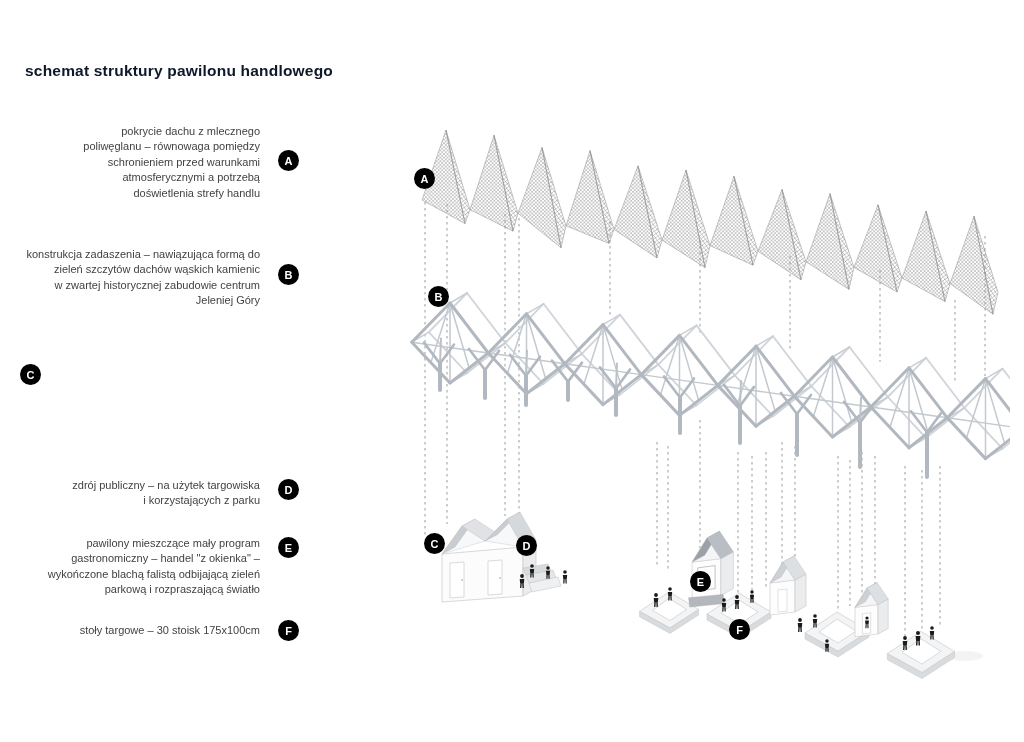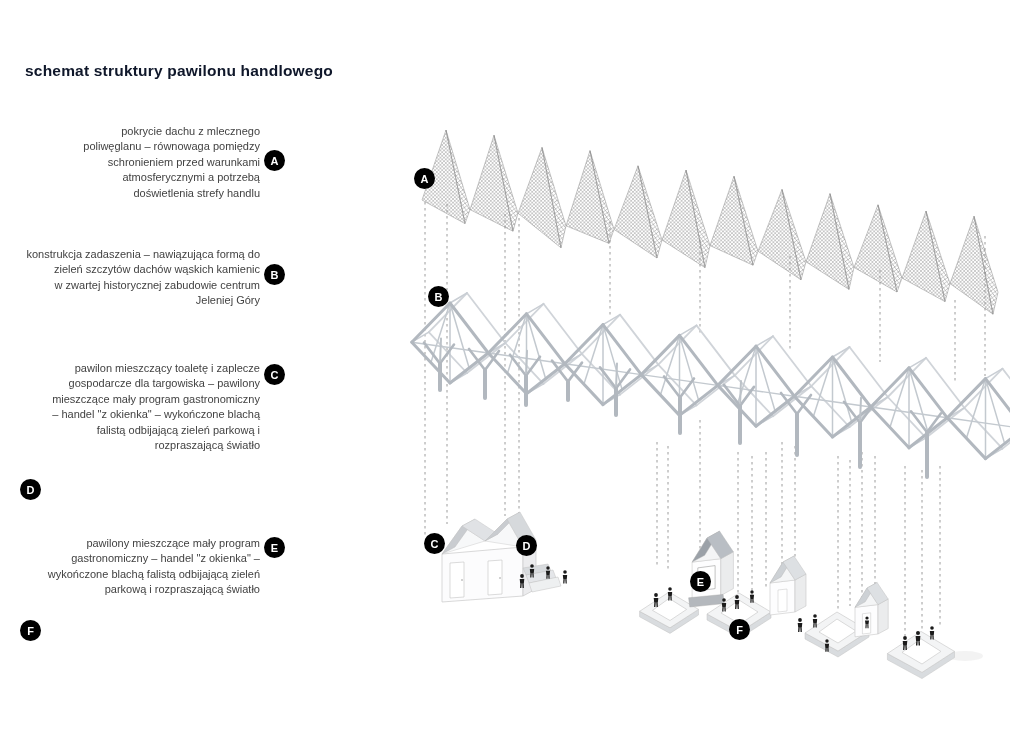--- a/index.html
+++ b/index.html
@@ -1,20 +1,20 @@
 <!DOCTYPE html>
 <html><head>
 <meta charset="utf-8">
 <style>
   html,body{margin:0;padding:0;}
   body{width:1024px;height:742px;background:#ffffff;position:relative;overflow:hidden;
        font-family:"Liberation Sans",sans-serif;}
   .title{position:absolute;left:25px;top:62px;font-size:15.5px;font-weight:bold;
          color:#0f172a;letter-spacing:.2px;}
-  .lrow{position:absolute;display:flex;align-items:flex-start;gap:4px;}
+  .lrow{position:absolute;display:flex;align-items:flex-start;gap:18px;}
   .ltext{margin:0;width:240px;text-align:right;font-size:11px;line-height:15.4px;
          color:#424242;white-space:pre-line;}
   .lmark,.marker{width:21px;height:21px;border-radius:50%;background:#000;color:#fff;
          font-size:11px;font-weight:bold;display:flex;align-items:center;justify-content:center;
          flex:0 0 auto;}
   .marker{position:absolute;}
   .r-a{left:20px;top:124px}.r-b{left:20px;top:247px}.r-c{left:20px;top:361px}
   .r-d{left:20px;top:478px}.r-e{left:20px;top:536px}.r-f{left:20px;top:623px}
   .off-a{margin-top:26px}.off-b{margin-top:17px}.off-c{margin-top:3px}
   .off-d{margin-top:1px}.off-e{margin-top:1px}.off-f{margin-top:-3px}
@@ -36,39 +36,36 @@
   <span class="lmark off-a">A</span>
 </div>
 <div class="lrow r-b">
   <p class="ltext">konstrukcja zadaszenia – nawiązująca formą do
 zieleń szczytów dachów wąskich kamienic
 w zwartej historycznej zabudowie centrum
 Jeleniej Góry</p>
   <span class="lmark off-b">B</span>
 </div>
 <div class="lrow r-c">
-  <p class="ltext">pawilon mieszczący toaletę i zaplecze
-gospodarcze dla targowiska – pawilony
-mieszczące mały program gastronomiczny
-– handel "z okienka" – wykończone blachą
-falistą odbijającą zieleń parkową i
-rozpraszającą światło</p>
   <span class="lmark off-c">C</span>
 </div>
 <div class="lrow r-d">
+  <p class="ltext">zdrój publiczny – na użytek targowiska
+i korzystających z parku</p>
   <span class="lmark off-d">D</span>
 </div>
 <div class="lrow r-e">
   <p class="ltext">pawilony mieszczące mały program
 gastronomiczny – handel "z okienka" –
 wykończone blachą falistą odbijającą zieleń
 parkową i rozpraszającą światło</p>
   <span class="lmark off-e">E</span>
 </div>
 <div class="lrow r-f">
+  <p class="ltext">stoły targowe – 30 stoisk 175x100cm</p>
   <span class="lmark off-f">F</span>
 </div>
 
 <svg id="dwg" width="620" height="600" viewBox="0 0 620 600">
   <defs>
     <pattern id="hA" width="3.6" height="3.6" patternUnits="userSpaceOnUse">
       <path d="M0 0L3.6 3.6M3.6 0L0 3.6" stroke="#8d8d8d" stroke-width="0.45" fill="none"></path>
     </pattern>
     <pattern id="hB" width="4.3" height="4.3" patternUnits="userSpaceOnUse" patternTransform="rotate(9)">
       <path d="M0 0L4.3 4.3M4.3 0L0 4.3" stroke="#888888" stroke-width="0.5" fill="none"></path>

